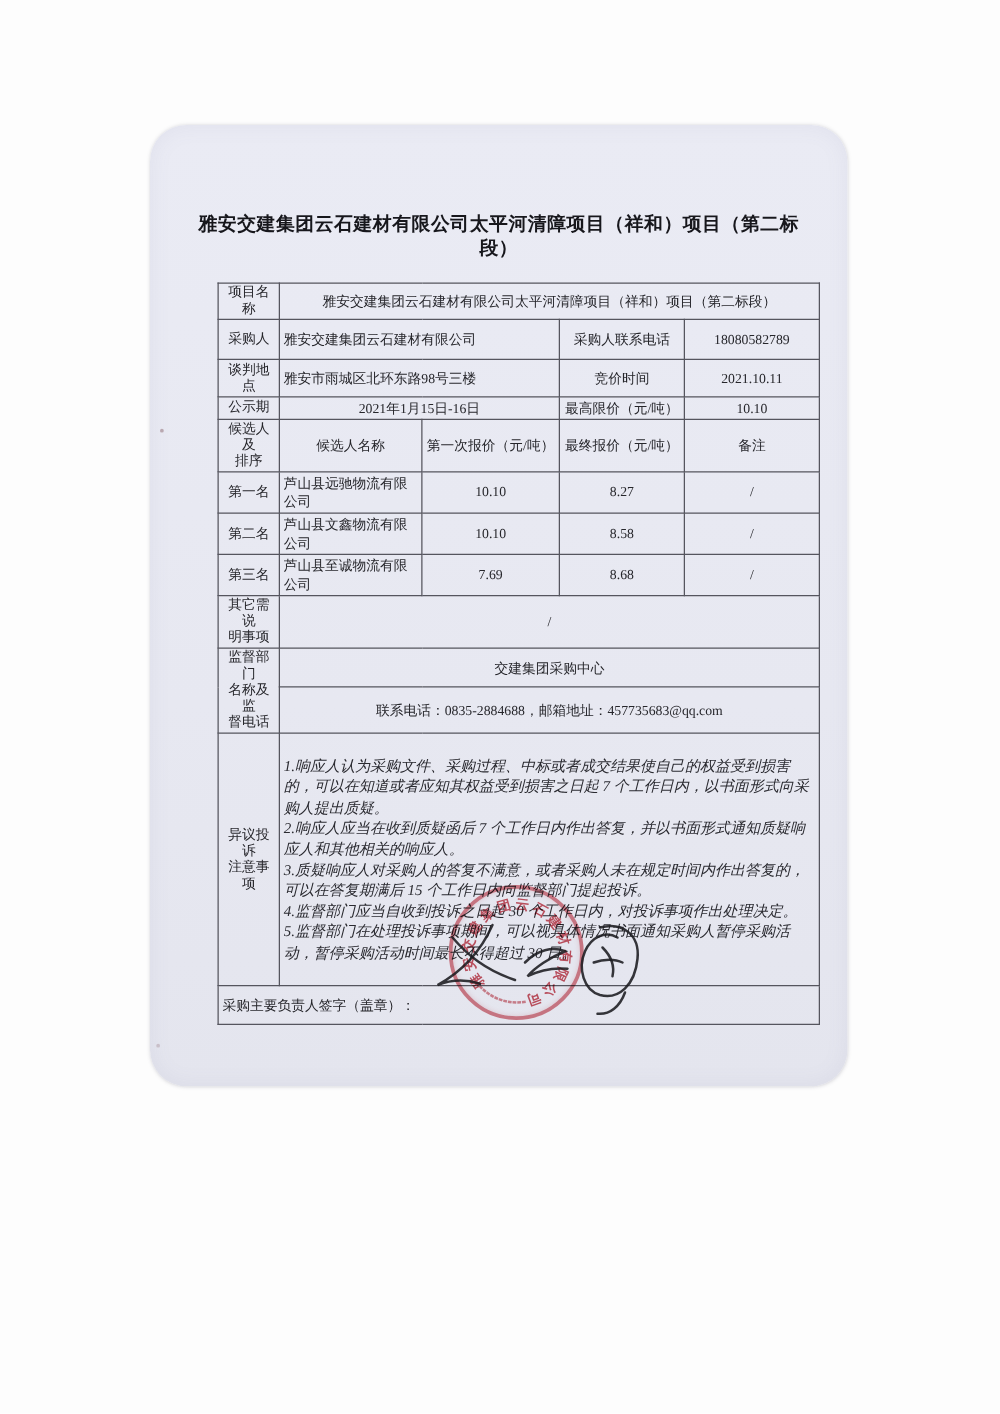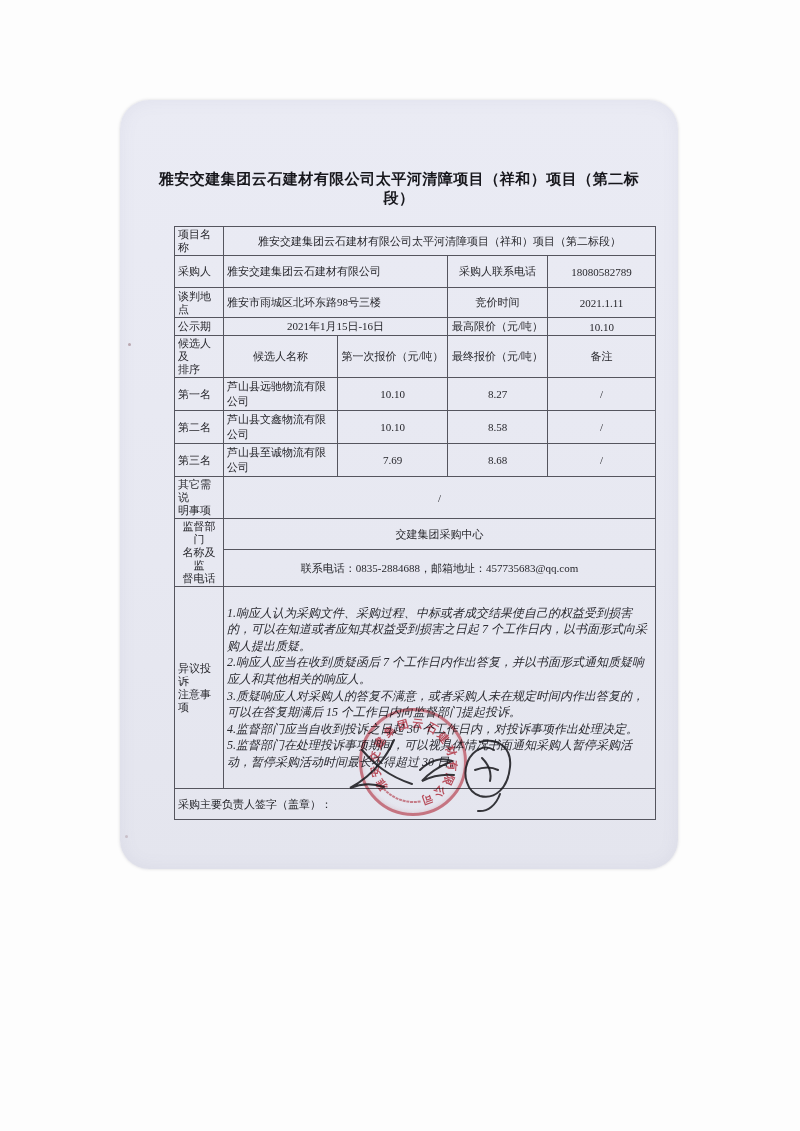--- a/index.html
+++ b/index.html
@@ -13,21 +13,21 @@
          font-family:"Liberation Sans","DejaVu Sans",sans-serif;
          font-weight:bold;font-size:15px;color:#17171c;letter-spacing:.5px;}
   .subtitle{position:absolute;left:28px;top:96px;width:502px;text-align:center;
          font-family:"Liberation Sans","DejaVu Sans",sans-serif;
          font-weight:bold;font-size:15px;color:#17171c;letter-spacing:1px;}
   table.result{position:absolute;left:54px;top:126px;width:481px;
          border-collapse:collapse;table-layout:fixed;
          font-size:11px;color:#26262b;}
   table.result td{border:1px solid #55555e;padding:1px 3px;overflow:hidden;
          vertical-align:middle;}
-  td.lbl{white-space:pre-line;text-align:left;line-height:13px;}
+  td.lbl{white-space:pre-line;text-align:center;line-height:13px;}
   td.lblc{white-space:pre-line;text-align:center;line-height:13px;margin-top:35px;}
   td.ctr{text-align:center;}
   td.lft{text-align:left;}
   td.obj{vertical-align:top;padding:24px 4px 6px 4px;font-size:12px;
          line-height:16.6px;color:#2a2a30;font-style:italic;}
   td.sig{font-size:11px;padding-left:5px;}
   .speck{position:absolute;width:3px;height:3px;border-radius:50%;
          background:#9b7d86;opacity:.6;}
   
   .stamp{position:absolute;left:239px;top:608px;width:108px;height:108px;
@@ -70,21 +70,21 @@
         <tr style="height:32px">
           <td class="lbl">采购人</td>
           <td class="lft" colspan="2">雅安交建集团云石建材有限公司</td>
           <td class="ctr">采购人联系电话</td>
           <td class="ctr">18080582789</td>
         </tr>
         <tr style="height:30px">
           <td class="lbl">谈判地点</td>
           <td class="lft" colspan="2">雅安市雨城区北环东路98号三楼</td>
           <td class="ctr">竞价时间</td>
-          <td class="ctr">2021.1.11</td>
+          <td class="ctr">2021.10.11</td>
         </tr>
         <tr style="height:17px">
           <td class="lbl">公示期</td>
           <td class="ctr" colspan="2">2021年1月15日-16日</td>
           <td class="ctr">最高限价（元/吨）</td>
           <td class="ctr">10.10</td>
         </tr>
         <tr style="height:29px">
           <td class="lbl">候选人及
 排序</td>

